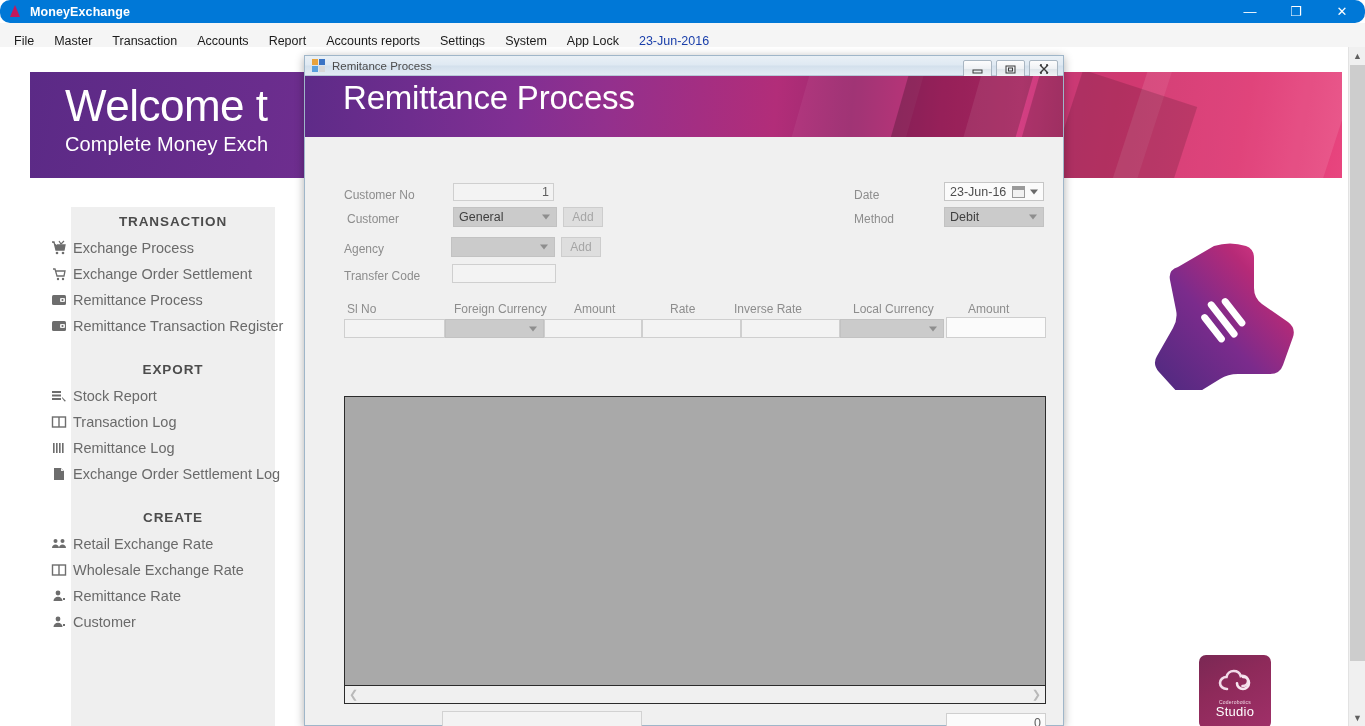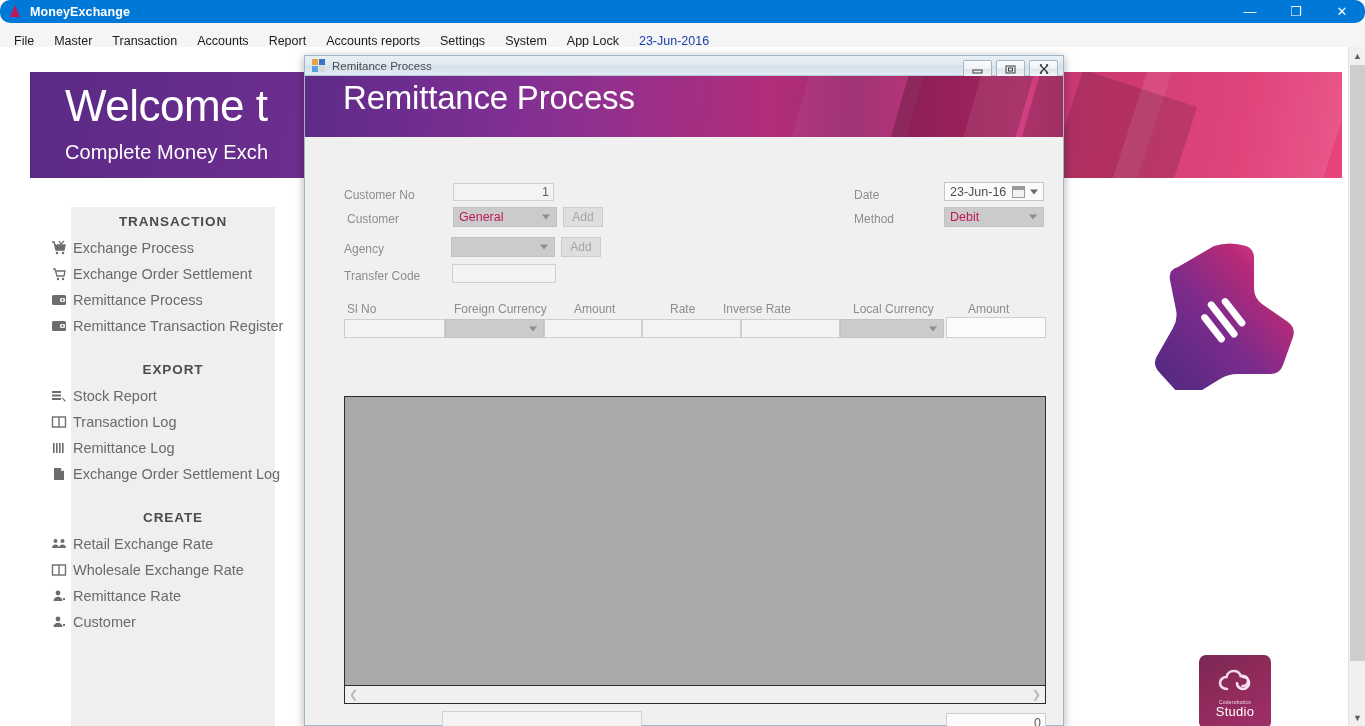--- a/index.html
+++ b/index.html
@@ -79,21 +79,21 @@
   .welcome .shape {
     position: absolute; background: rgba(255,255,255,.06);
     transform: rotate(18deg);
   }
   .welcome .sh1 { left: 740px; top: -60px; width: 180px; height: 300px; background: rgba(0,0,0,.18); }
   .welcome .sh2 { left: 880px; top: -90px; width: 230px; height: 340px; background: rgba(255,255,255,.07); }
   .welcome .sh3 { left: 1090px; top: -50px; width: 200px; height: 300px; background: rgba(255,255,255,.10); }
   .welcome .sh4 { left: 1010px; top: 10px; width: 120px; height: 260px; background: rgba(0,0,0,.14); }
   .welcome-text { position: absolute; left: 35px; top: 12px; color: #ffffff; }
   .welcome-title { font-size: 44px; font-weight: normal; line-height: 1.02; letter-spacing: -.5px; }
-  .welcome-sub { font-size: 20px; margin-top: 12px; letter-spacing: .1px; }
+  .welcome-sub { font-size: 20px; margin-top: 4px; letter-spacing: .1px; }
 
   
   .logo-wrap {
     position: absolute; left: 1135px; top: 160px; width: 190px; height: 215px;
     display: flex; align-items: center; justify-content: center;
   }
   .tri-logo { width: 160px; height: 150px; }
 
   
   .sidebar {
@@ -171,21 +171,21 @@
   
   .fld-label { position: absolute; font-size: 12px; color: #8d8d8d; }
   .txt {
     position: absolute; background: #f3f3f3; border: 1px solid #cfcfcf;
     font-family: "Liberation Sans", sans-serif; font-size: 12.5px; color: #5e5e5e;
     padding: 2px 4px;
   }
   .txt.num { text-align: right; }
   .combo {
     position: absolute; background: #cbcbcb; border: 1px solid #c2c2c2;
-    font-size: 12.5px; color: #be185d;
+    font-size: 12.5px; color: #404040;
     display: flex; align-items: center; padding-left: 5px;
   }
   .combo .caret {
     position: absolute; right: 6px; top: 50%; transform: translateY(-50%);
     width: 0; height: 0;
     border-left: 4px solid transparent; border-right: 4px solid transparent;
     border-top: 5px solid #8e8e8e;
   }
   .btn-sm {
     position: absolute; background: #dedede; border: 1px solid #cdcdcd;
@@ -528,21 +528,21 @@
       <div class="fld-label" style="left:549px; top:75px;">Method</div>
       <div class="combo" style="left:639px; top:70px; width:100px; height:20px;">
         <span>Debit</span>
         <span class="caret"></span>
       </div>
 
       <div class="grid-head" style="left:42px;  top:165px;">Sl No</div>
       <div class="grid-head" style="left:149px; top:165px;">Foreign Currency</div>
       <div class="grid-head" style="left:269px; top:165px;">Amount</div>
       <div class="grid-head" style="left:365px; top:165px;">Rate</div>
-      <div class="grid-head" style="left:418px; top:165px;">Inverse Rate</div>
+      <div class="grid-head" style="left:429px; top:165px;">Inverse Rate</div>
       <div class="grid-head" style="left:548px; top:165px;">Local Currency</div>
       <div class="grid-head" style="left:663px; top:165px;">Amount</div>
 
       <input class="txt" style="left: 39px; top: 182px; width: 101px; height: 19px;">
       <div class="combo" style="left:140px; top:182px; width:99px; height:19px;">
         <span class="caret"></span>
       </div>
       <input class="txt" style="left: 239px; top: 182px; width: 98px; height: 19px;">
       <input class="txt" style="left: 337px; top: 182px; width: 99px; height: 19px;">
       <input class="txt" style="left: 436px; top: 182px; width: 99px; height: 19px;">

